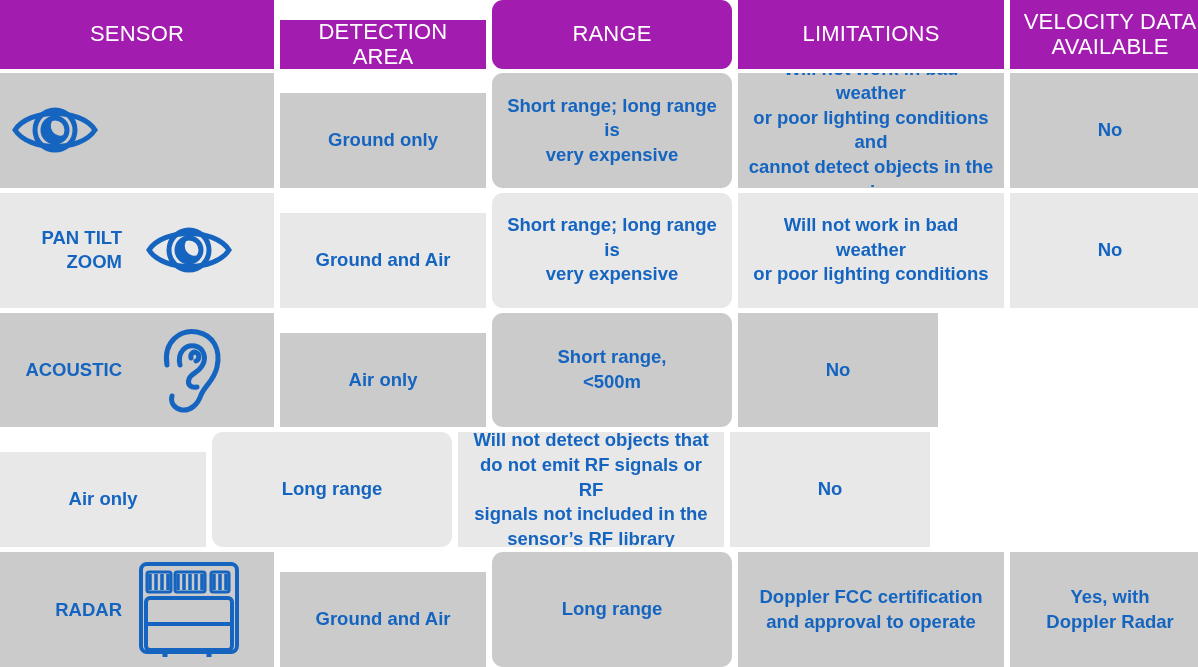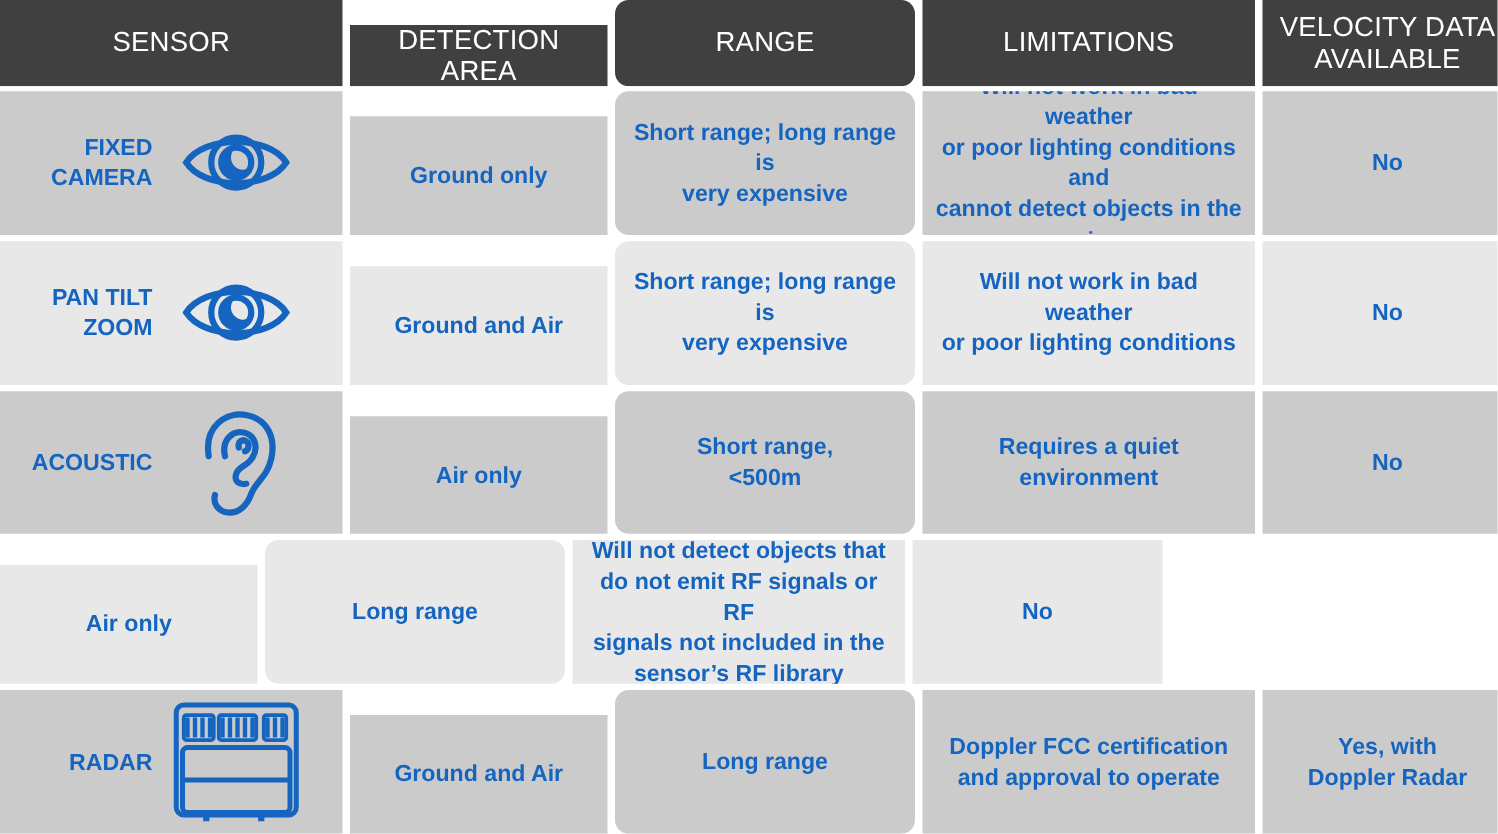--- a/index.html
+++ b/index.html
@@ -24,21 +24,21 @@
   }
 
   
   .thead {
     display: flex;
     height: 69px;
     flex: 0 0 69px;
     gap: 6px;
   }
   .th {
-    background: #404040;
+    background: #a21caf;
     color: #ffffff;
     display: flex;
     align-items: center;
     justify-content: center;
     text-align: center;
     font-size: 22px;
     font-weight: 400;
     letter-spacing: 0.2px;
     line-height: 1.12;
     box-sizing: border-box;
@@ -150,22 +150,20 @@
     </div>
   </div>
 
   <div class="gap-row"></div>
 
   <div class="tbody">
 
     <div class="tr shade-dark">
       <div class="td c-sensor">
         <div class="sensor-inner">
-          <div class="sensor-name">FIXED
-CAMERA</div>
           <div class="sensor-icon">
             <svg width="88" height="64" viewBox="0 0 88 64">
               <g fill="none" stroke="#1565c0" stroke-width="5">
                 <path d="M4 32 C18 10, 70 10, 84 32 C70 54, 18 54, 4 32 Z"></path>
                 <circle cx="44" cy="32" r="20"></circle>
                 <circle cx="44" cy="32" r="12"></circle>
               </g>
               <path d="M44 20 a12 12 0 1 0 11 16 a9 9 0 1 1 -11 -16 Z" fill="#1565c0"></path>
             </svg>
           </div>
@@ -238,24 +236,20 @@
             </svg>
           </div>
         </div>
       </div>
       <div class="td c-detection">
         <span class="cell-text">Air only</span>
       </div>
       <div class="td c-range">
         <span class="cell-text">Short range,
 &lt;500m</span>
-      </div>
-      <div class="td c-limits">
-        <span class="cell-text">Requires a quiet
-environment</span>
       </div>
       <div class="td c-velocity">
         <span class="cell-text">No</span>
       </div>
     </div>
 
     <div class="tr shade-light">
       <div class="td c-detection">
         <span class="cell-text">Air only</span>
       </div>

